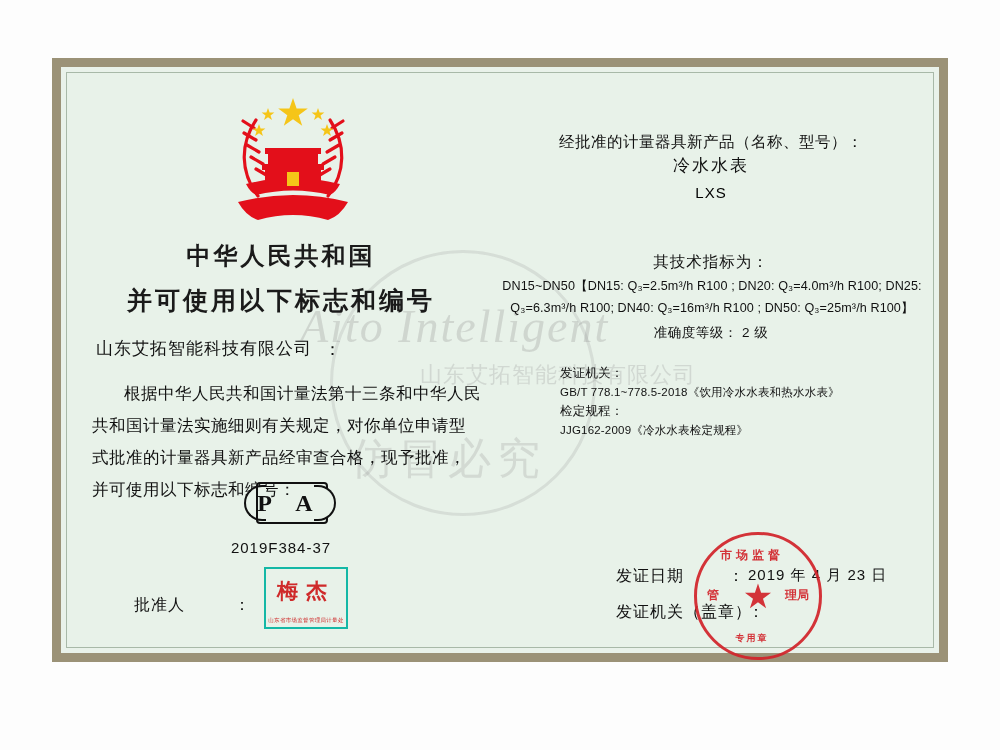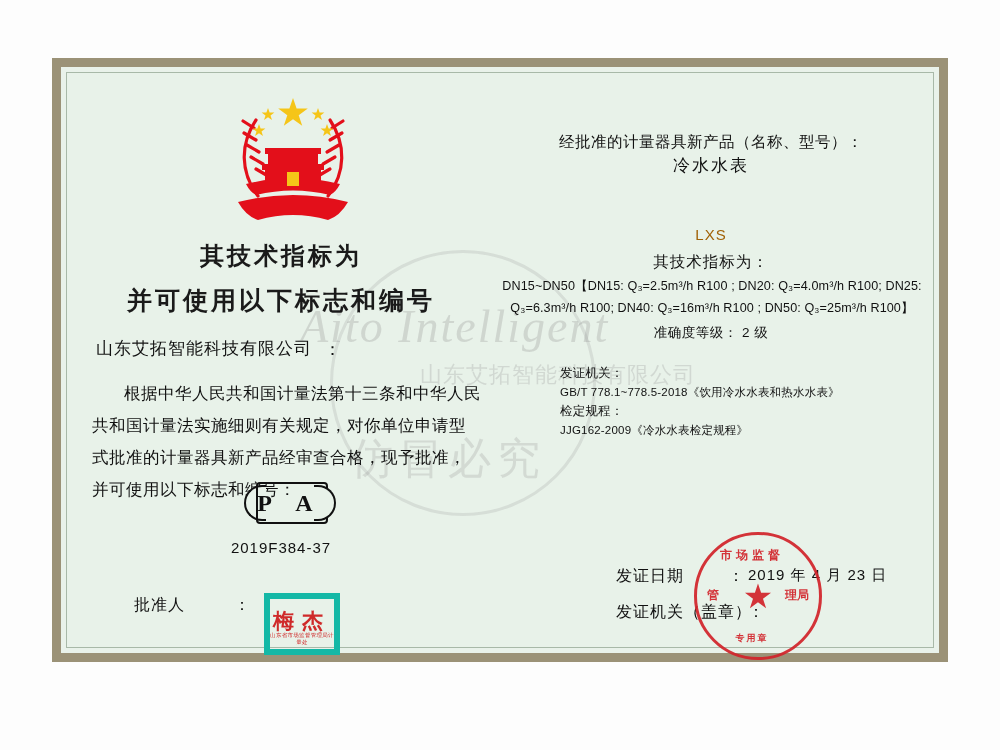--- a/index.html
+++ b/index.html
@@ -236,24 +236,24 @@
     position: absolute;
     left: 168px;
     top: 523px;
     font-size: 16px;
     color: #111;
   }
   
   .stamp-square {
     position: absolute;
     left: 198px;
-    top: 521px;
-    width: 76px;
+    top: 495px;
+    width: 84px;
     height: 62px;
-    border: 6px solid #14b8a6;
+    border: 2px solid #14b8a6;
     box-sizing: border-box;
     color: #cf2a2a;
   }
   .stamp-square .s-name {
     position: absolute;
     left: 0; right: 0; top: 8px;
     text-align: center;
     font-size: 21px;
     font-weight: bold;
     letter-spacing: 8px;
@@ -297,23 +297,22 @@
     color: #111;
     letter-spacing: 2px;
   }
   .r-model {
     position: absolute;
     left: 0px;
     top: 112px;
     width: 430px;
     text-align: center;
     font-size: 15px;
-    color: #a16207;
-    letter-spacing: 1px;
-    margin-top: 42px;
+    color: #000000;
+    letter-spacing: 1px;
   }
   .r-spec-title {
     position: absolute;
     left: 0px;
     top: 180px;
     width: 430px;
     text-align: center;
     font-size: 15.5px;
     color: #111;
     letter-spacing: 1px;
@@ -481,21 +480,21 @@
           <g fill="#f5c518">
             <polygon points="75,14 78.6,24.6 89.8,24.6 80.7,31.2 84.2,41.8 75,35.3 65.8,41.8 69.3,31.2 60.2,24.6 71.4,24.6"></polygon>
             <polygon points="50,24 51.6,28.6 56.4,28.6 52.5,31.5 54,36.1 50,33.3 46,36.1 47.5,31.5 43.6,28.6 48.4,28.6"></polygon>
             <polygon points="41,40 42.6,44.6 47.4,44.6 43.5,47.5 45,52.1 41,49.3 37,52.1 38.5,47.5 34.6,44.6 39.4,44.6"></polygon>
             <polygon points="100,24 101.6,28.6 106.4,28.6 102.5,31.5 104,36.1 100,33.3 96,36.1 97.5,31.5 93.6,28.6 98.4,28.6"></polygon>
             <polygon points="109,40 110.6,44.6 115.4,44.6 111.5,47.5 113,52.1 109,49.3 105,52.1 106.5,47.5 102.6,44.6 107.4,44.6"></polygon>
           </g>
         </svg>
       </div>
 
-      <div class="title-cn1">其技术指标为</div>
+      <div class="title-cn1">中华人民共和国</div>
       <div class="title-cn2">并可使用以下标志和编号</div>
 
       <div class="company-line">山东艾拓智能科技有限公司</div>
       <div class="company-colon">：</div>
 
       <div class="body-text">
         <span class="indent">根据中华人民共和国计量法第十三条和中华人民共和国计量法实施细则有关规定，对你单位申请型式批准的计量器具新产品经审查合格，现予批准，并可使用以下标志和编号：</span>
       </div>
 
       <div class="pa-mark">

